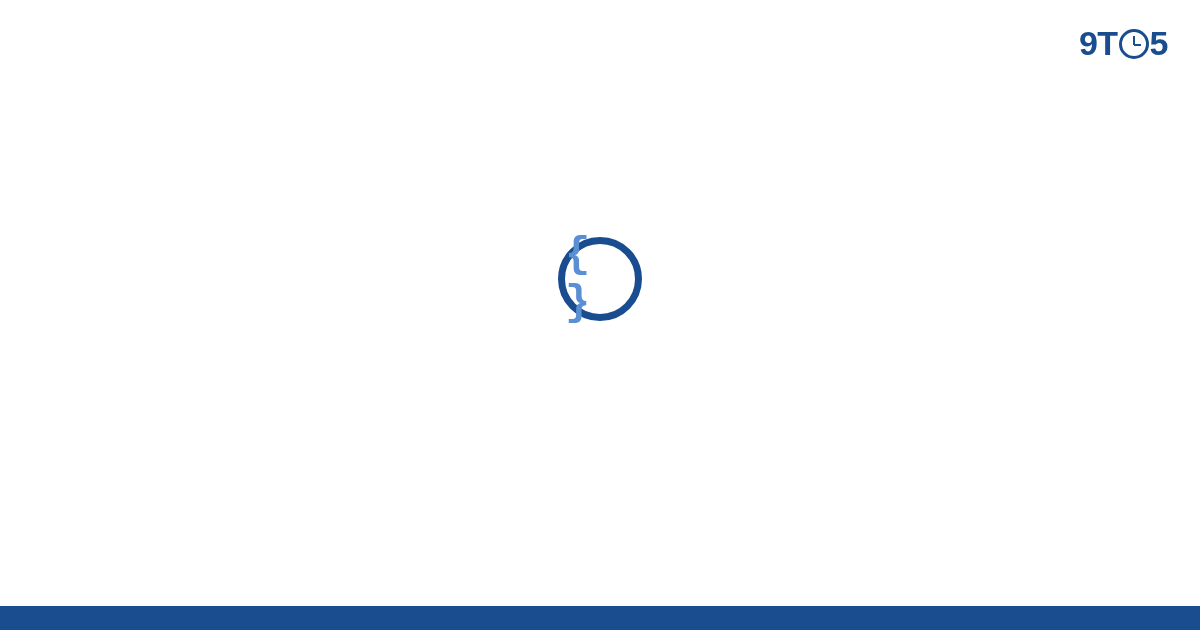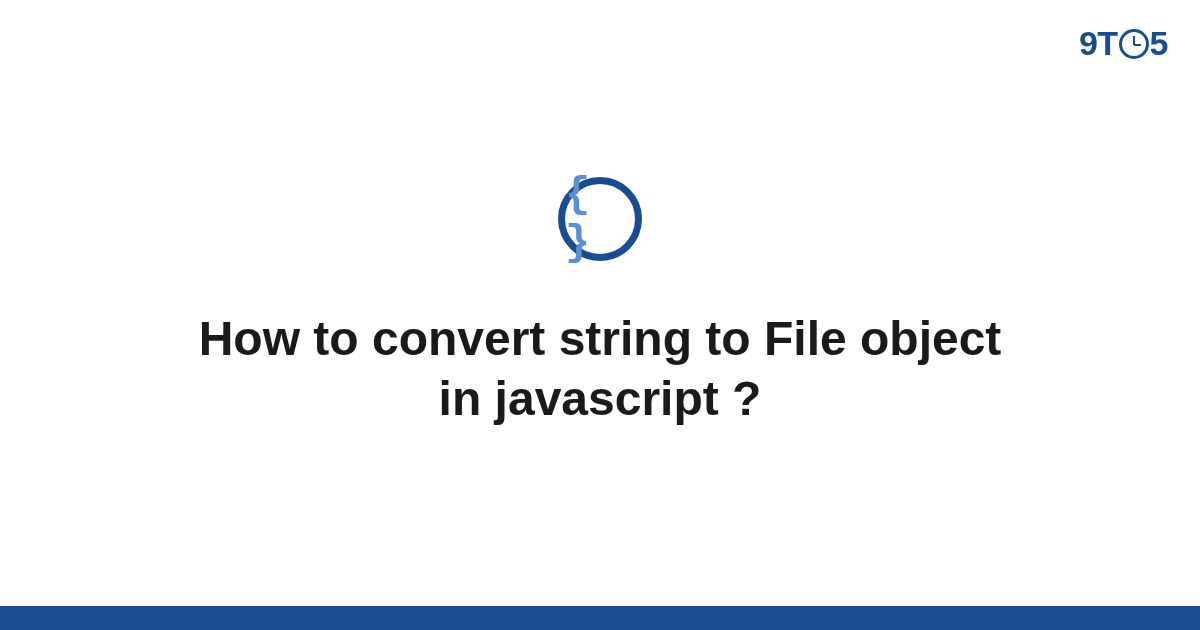--- a/index.html
+++ b/index.html
@@ -118,16 +118,15 @@
 <div class="logo">
   <span class="logo-9t">9T</span>
   <span class="logo-clock"></span>
   <span class="logo-5">5</span>
 </div>
 
 <div class="content">
   <div class="icon-circle">
     <span class="braces">{ }</span>
   </div>
-  <h1 class="title">How to convert string to File object in javascript ?</h1>
 </div>
 
 <div class="footer-bar"></div>
 
 </body></html>

